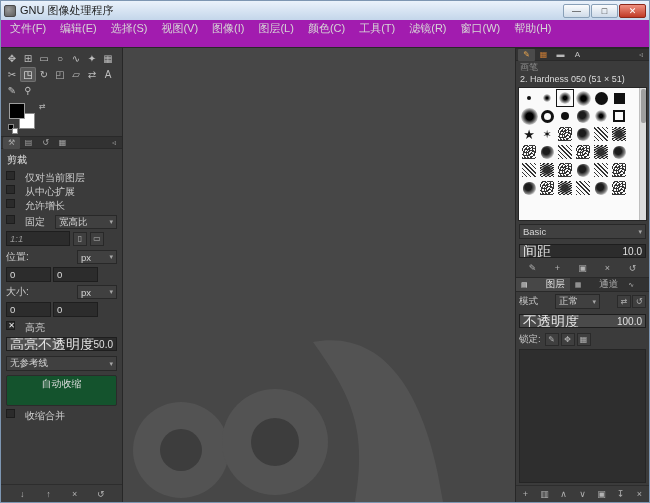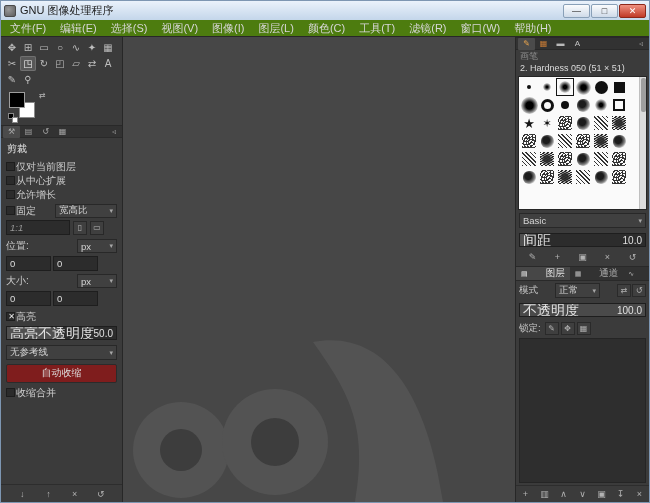--- a/index.html
+++ b/index.html
@@ -9,21 +9,21 @@
 
   
   .titlebar{height:19px;background:linear-gradient(#eaf2fb,#c4d6ea);display:flex;align-items:center;padding:0 3px;gap:4px;flex:none}
   .app-icon{width:12px;height:12px;border-radius:2px;background:radial-gradient(circle at 35% 35%,#9a9a9a,#5c5c5c);border:1px solid #4a4a4a}
   .title{font-size:11px;color:#1c1c1c}
   .win-controls{margin-left:auto;display:flex;gap:1px}
   .wbtn{width:27px;height:14px;font-size:9px;line-height:12px;text-align:center;border:1px solid #89a0b8;border-radius:2px;background:linear-gradient(#fbfcfd,#cfdbe9);color:#333}
   .wbtn.close{background:linear-gradient(#ef9181,#c03a27);border-color:#8d2719;color:#fff}
 
   
-  .menubar{height:17px;background:#4d7c0f;display:flex;align-items:center;padding-left:2px;border-bottom:1px solid #282828;flex:none}
+  .menubar{height:28px;background:#a21caf;display:flex;align-items:flex-start;padding-left:2px;border-bottom:1px solid #282828;flex:none}
   .menu-item{font-size:11px;color:#d6d6d6;padding:0 7px;line-height:17px;white-space:nowrap}
 
   .main{flex:1;display:flex;min-height:0}
 
   
   .toolbox{width:122px;flex:none;background:#3b3b3b;border-right:1px solid #272727;display:flex;flex-direction:column}
   .tool-grid{display:flex;flex-wrap:wrap;padding:3px 2px 0 3px;width:122px}
   .tool-btn{width:16px;height:15px;margin-bottom:1px;font-size:10px;line-height:15px;text-align:center;color:#bdbdbd}
   .tool-btn.sel{background:#585858;box-shadow:inset 0 0 0 1px #707070;color:#f2f2f2;border-radius:2px}
 
@@ -36,41 +36,41 @@
   .sw-mini .m1{position:absolute;left:0;top:0;width:6px;height:6px;background:#000;border:1px solid #888}
   .sw-mini .m2{position:absolute;left:4px;top:4px;width:6px;height:6px;background:#fff;border:1px solid #888}
 
   .dock-strip{height:13px;background:#323232;border-top:1px solid #292929;border-bottom:1px solid #292929;display:flex;align-items:center;padding:0 2px;flex:none}
   .dtab{width:17px;height:12px;font-size:8px;line-height:12px;text-align:center;color:#a8a8a8}
   .dtab.sel{background:#4b4b4b;border-radius:1px}
   .dock-menu{margin-left:auto;width:12px;font-size:8px;color:#9a9a9a;text-align:center}
 
   .tool-options{flex:1;padding:3px 5px;display:flex;flex-direction:column;color:#ccc;font-size:10px;overflow:hidden}
   .to-title{color:#e2e2e2;margin:1px 0 4px 1px}
-  .cb-row{display:flex;align-items:center;gap:1px;height:13px;margin-bottom:1px}
+  .cb-row{display:flex;gap:10px;height:13px;margin-bottom:1px}
   .cb{width:9px;height:9px;background:#2b2b2b;border:1px solid #1d1d1d;position:relative;flex:none}
   .cb.checked::after{content:"✕";position:absolute;left:0;top:-2px;width:9px;text-align:center;font-size:8px;line-height:11px;color:#ececec}
   .cb-lb{white-space:nowrap}
   .combo{background:#404040;border:1px solid #282828;height:15px;display:flex;align-items:center;padding:0 3px;color:#d5d5d5;font-size:9.5px;white-space:nowrap}
   .combo .arw{margin-left:auto;font-size:7px;color:#a8a8a8;padding-left:3px}
   .fixed-row{margin:2px 0 2px 0}
   .fixed-row .combo{width:62px;margin-left:auto;height:14px}
   .aspect-row{display:flex;gap:3px;margin:1px 0 2px 0;align-items:center}
   .text-input{background:#2c2c2c;border:1px solid #1e1e1e;height:15px;width:64px;color:#979797;font-style:italic;font-size:9.5px;padding:0 3px;line-height:13px}
   .mini-btn{width:14px;height:14px;background:#3f3f3f;border:1px solid #282828;color:#b5b5b5;font-size:8px;line-height:12px;text-align:center}
   .lbl-row{display:flex;height:16px;margin-top:2px}
   .lbl-row .combo{width:40px;margin-left:auto;height:14px}
   .pair-row{display:flex;gap:2px;margin:1px 0 1px 0}
   .num-input{background:#2c2c2c;border:1px solid #1e1e1e;width:45px;height:15px;color:#ddd;font-size:9.5px;padding:0 3px;line-height:13px}
   .spinscale{position:relative;height:14px;background:#2c2c2c;border:1px solid #1e1e1e;margin:2px 0;overflow:hidden}
   .ss-fill{position:absolute;left:0;top:0;bottom:0;background:#505050}
   .w50{width:50%}.w100{width:100%;background:#4a4a4a}.w6{width:7%}
   .ss-lb{position:absolute;left:3px;top:0;line-height:13px;font-size:14px;color:#e0e0e0;white-space:nowrap}
   .ss-val{position:absolute;right:3px;top:0;line-height:13px;font-size:10px;color:#e0e0e0}
-  .gbtn{height:19px;background:#7f1d1d;border:1px solid #2b2b2b;color:#dcdcdc;text-align:center;line-height:15px;font-size:10px;margin:4px 0 3px 0;border-radius:2px}
+  .gbtn{height:31px;background:#14532d;border:1px solid #2b2b2b;color:#dcdcdc;text-align:center;line-height:15px;font-size:10px;margin:4px 0 3px 0;border-radius:2px}
   .panel-bottom{height:18px;border-top:1px solid #2d2d2d;display:flex;align-items:center;justify-content:space-around;padding:0 8px;flex:none}
   .icon-btn{min-width:14px;height:14px;color:#b2b2b2;font-size:9px;line-height:14px;text-align:center}
   .icon-btn.sm{width:13px;height:13px;line-height:11px;font-size:8px;background:#3f3f3f;border:1px solid #2a2a2a;flex:none}
 
   
   .canvas{flex:1;position:relative;background:#474747;overflow:hidden}
   .canvas svg{position:absolute;left:0;bottom:0;display:block}
 
   
   .rightpanel{width:134px;flex:none;background:#3b3b3b;border-left:1px solid #272727;display:flex;flex-direction:column;min-height:0}

